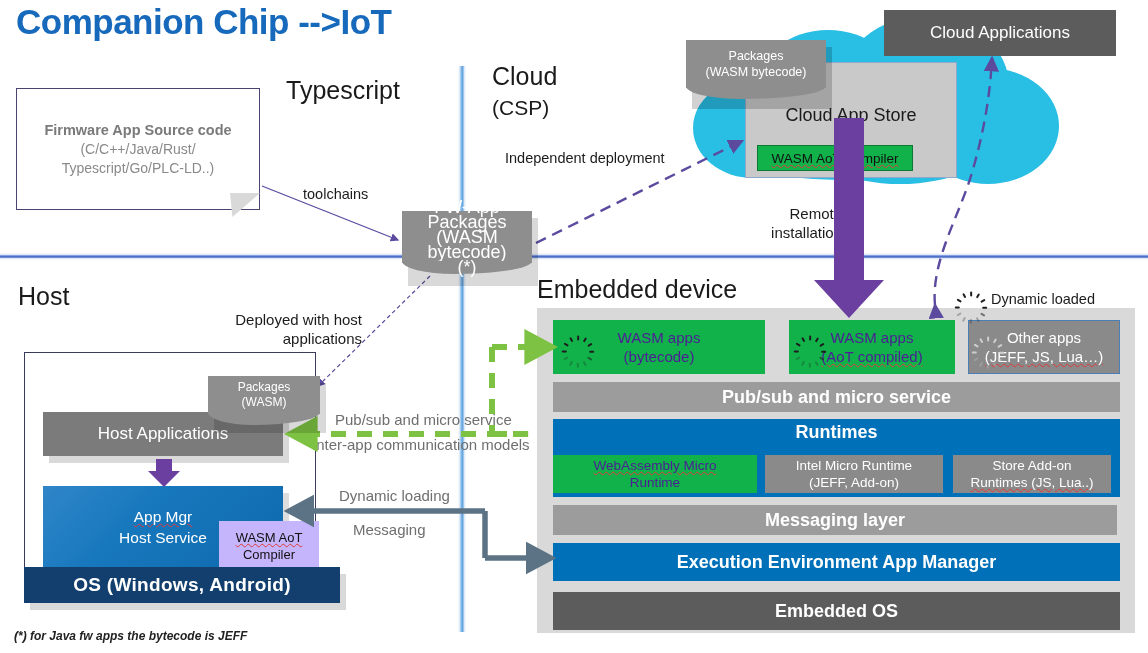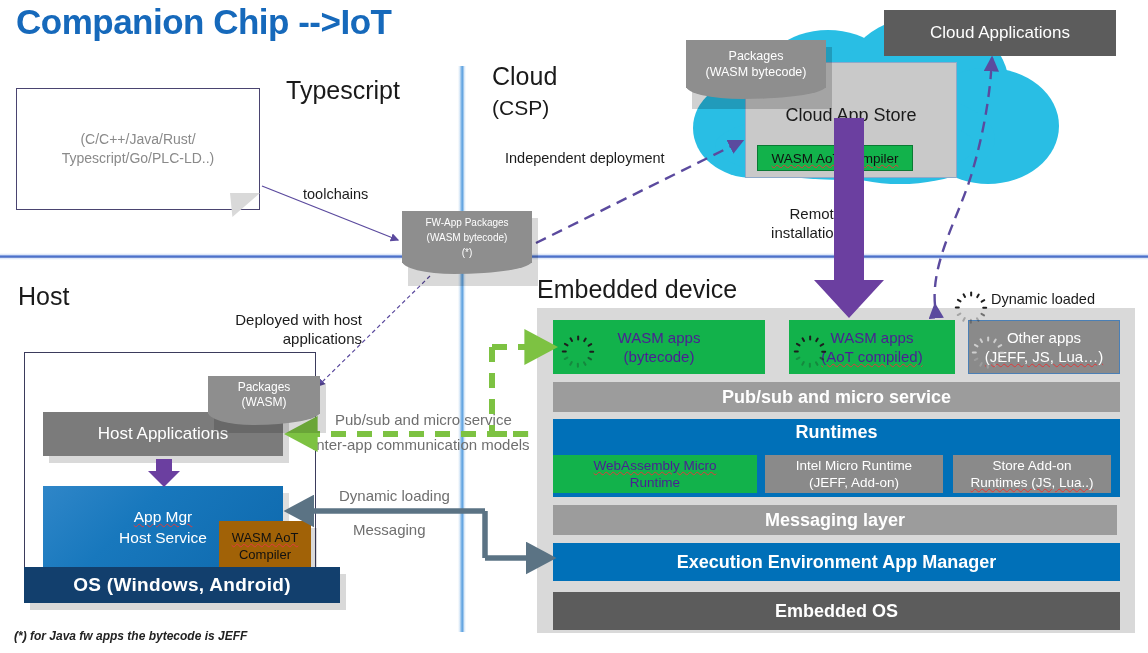--- a/index.html
+++ b/index.html
@@ -70,21 +70,21 @@
 
   
   #host-box{left:24px;top:352px;width:292px;height:250px;border:1px solid #3b3b5c;background:#fff;}
   #host-apps{left:43px;top:412px;width:240px;height:44px;font-size:17px;}
   #host-apps-sh{left:49px;top:419px;width:240px;height:44px;background:rgba(0,0,0,.15);}
   #appmgr{left:43px;top:486px;width:240px;height:82px;
      background:linear-gradient(135deg,#2f86c8 0%,#1878bd 38%,#0e69ad 100%);color:#fff;font-size:15.5px;line-height:21px;}
   #appmgr-sh{left:49px;top:493px;width:240px;height:82px;background:rgba(0,0,0,.13);}
   #os-bar{left:24px;top:567px;width:316px;height:36px;font-size:19px;font-weight:bold;letter-spacing:.3px;}
   #os-sh{left:30px;top:574px;width:316px;height:36px;background:rgba(0,0,0,.15);}
-  #wasm-aot-host{left:219px;top:521px;width:92px;height:50px;background:#a16207;color:#111;font-size:13px;line-height:17px;}
+  #wasm-aot-host{left:219px;top:521px;width:100px;height:50px;background:#c4b5fd;color:#111;font-size:13px;line-height:17px;}
   #wasm-aot-host-sh{left:225px;top:528px;width:92px;height:50px;background:rgba(0,0,0,.15);}
 
   
   .lbl{font-size:14.5px;color:#1b1b1b;white-space:nowrap;}
   .lbl-gray{font-size:15px;color:#6f6f6f;white-space:nowrap;}
   .lbl-c{font-size:15px;color:#1b1b1b;text-align:right;line-height:19px;}
 
   #footnote{left:14px;top:629px;font-size:12px;font-style:italic;font-weight:bold;color:#222;}
 
   .u-red{text-decoration:underline;text-decoration-color:#e03a3a;text-decoration-style:wavy;
@@ -107,28 +107,29 @@
 <div class="abs hdiv" style="left:0;top:253px;width:1148px;"></div>
 <div class="abs vdiv" style="left:458px;top:66px;height:566px;"></div>
 
 <div class="abs section-head" style="left:286px;top:76px;">Typescript</div>
 <div class="abs section-head" style="left:492px;top:62px;">Cloud</div>
 <div class="abs section-sub" style="left:492px;top:96px;">(CSP)</div>
 <div class="abs section-head" style="left:18px;top:282px;">Host</div>
 <div class="abs section-head" style="left:537px;top:275px;">Embedded device</div>
 
 <div class="abs box" id="src-box">
+  <div class="t1">Firmware App Source code</div>
   <div class="t2">(C/C++/Java/Rust/</div>
   <div class="t2">Typescript/Go/PLC-LD..)</div>
 </div>
 <div class="abs" id="src-tail"></div>
 
 <div class="abs" style="left:402px;top:211px;width:130px;height:62px;z-index:6;">
   <div class="abs" style="left:6px;top:7px;width:130px;height:68px;background:rgba(0,0,0,.15);"></div>
-  <div class="abs fold ctr col" style="left:0;top:0;width:130px;height:52px;font-size:10px;line-height:15px;">
+  <div class="abs fold ctr col" style="left:0;top:0;width:130px;height:52px;font-size:18px;line-height:15px;">
     <span>FW-App Packages</span>
     <span>(WASM bytecode)</span>
     <span style="position:relative;z-index:2;">(*)</span>
   </div>
 </div>
 
 <div class="abs box gray-dark" style="left:884px;top:10px;width:232px;height:46px;font-size:17px;">
   <span>Cloud Applications</span>
 </div>
 

